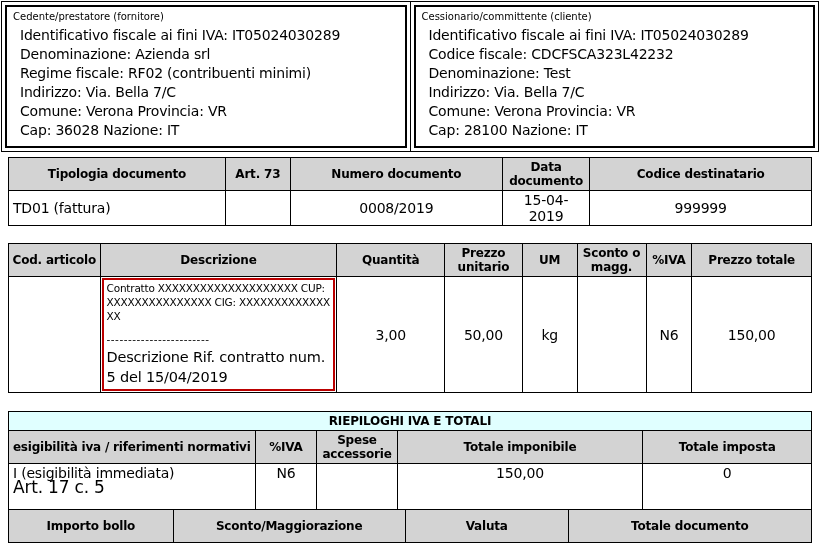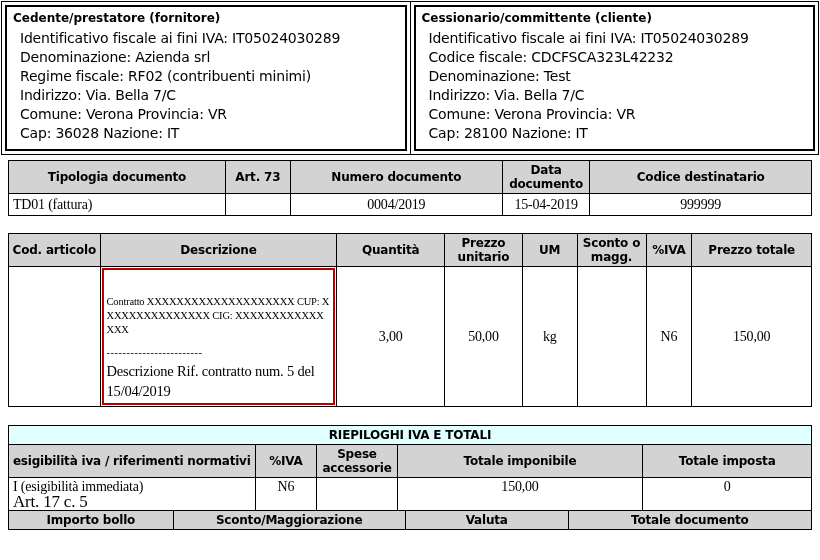--- a/index.html
+++ b/index.html
@@ -23,22 +23,22 @@
     padding:3px;
     vertical-align:top;
     width:50%;
   }
   .party-box {
     border:2px solid #000;
     min-height:138px;
     padding:3px 6px 6px 6px;
   }
   .party-title {
-    font-weight:bold;
-    font-size:12px;
+    font-weight:normal;
+    font-size:10px;
     margin:1px 0 4px 0;
   }
   .party-line {
     font-size:14px;
     line-height:19px;
     padding-left:7px;
     letter-spacing:-0.2px;
   }
 
   
@@ -58,21 +58,20 @@
     font-weight:bold;
     text-align:center;
     padding:2px 3px;
     letter-spacing:-0.2px;
     line-height:14px;
   }
   table.grid td {
     font-size:14px;
     padding:1px 4px;
     letter-spacing:-0.2px;
-    font-family:Liberation Serif, serif;
   }
   .al { text-align:left; }
   .ac { text-align:center; }
   .ar { text-align:center; }
 
   
   .doc-table { margin-top:5px;padding-left:48px; }
   .doc-table tr.hdr { height:32px; }
   .doc-table tr.dat { height:22px; }
 
@@ -85,21 +84,20 @@
   .desc-box {
     border:2px solid #bb0000;
     min-height:76px;
     padding:1px 3px 2px 3px;
   }
   .desc-small {
     font-size:10.5px;
     line-height:14px;
     letter-spacing:-0.2px;
     word-break:break-all;
-    margin-top:24px;
   }
   .desc-sep {
     font-size:10.5px;
     line-height:12px;
     margin-top:10px;
     letter-spacing:0.5px;
   }
   .desc-main {
     font-size:14.5px;
     line-height:20px;
@@ -107,24 +105,24 @@
   }
 
   
   .summary-table { margin-top:18px; }
   .summary-table th.section {
     background:#e0ffff;
     height:19px;
     padding:1px;
   }
   .summary-table tr.hdr { height:16px; }
-  .summary-table tr.dat td { vertical-align:top; height:33px; }
+  .summary-table tr.dat td { vertical-align:top; height:46px; }
   .rif-small { font-size:17px; line-height:13px; }
   .totals-table { margin-top:-1px; }
-  .totals-table tr.hdr { height:19px; }
+  .totals-table tr.hdr { height:33px; }
   .totals-table tr.hdr th { padding:1px 3px; }
   .totals-table tr.dat { height:23px; }
 </style>
 </head>
 <body>
 
 <table class="parties">
   <tbody>
   <tr>
     <td>
@@ -165,21 +163,21 @@
   <tr class="hdr">
     <th>Tipologia documento</th>
     <th>Art. 73</th>
     <th>Numero documento</th>
     <th>Data documento</th>
     <th>Codice destinatario</th>
   </tr>
   <tr class="dat">
     <td class="al">TD01 (fattura)</td>
     <td class="ac"></td>
-    <td class="ac">0004/2019</td>
+    <td class="ac">0008/2019</td>
     <td class="ac">15-04-2019</td>
     <td class="ac">999999</td>
   </tr>
   </tbody>
 </table>
 
 <table class="grid items-table">
   <colgroup>
     <col style="width:11.4%">
       <col style="width:29.5%">

